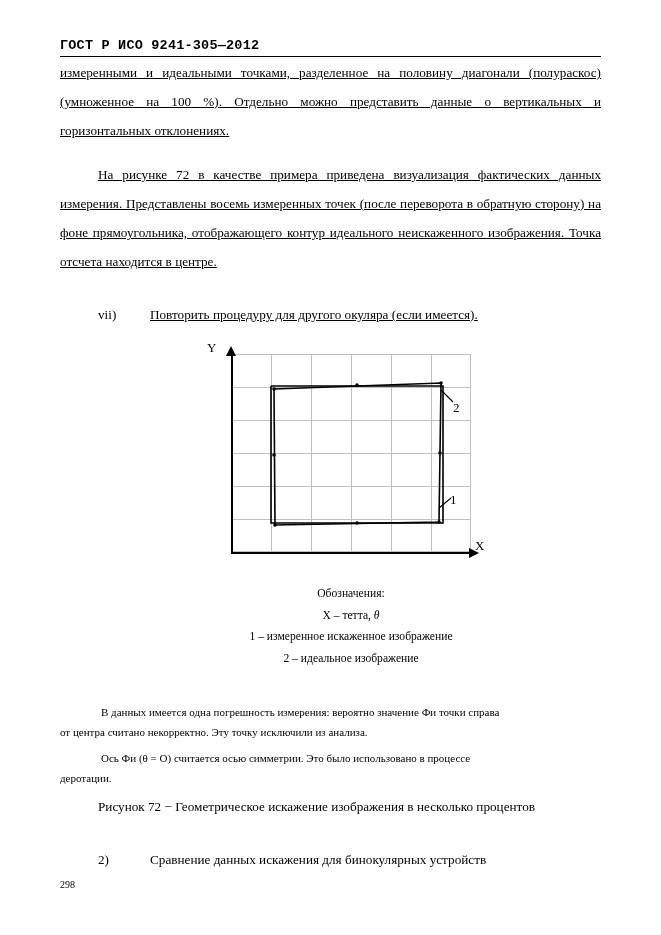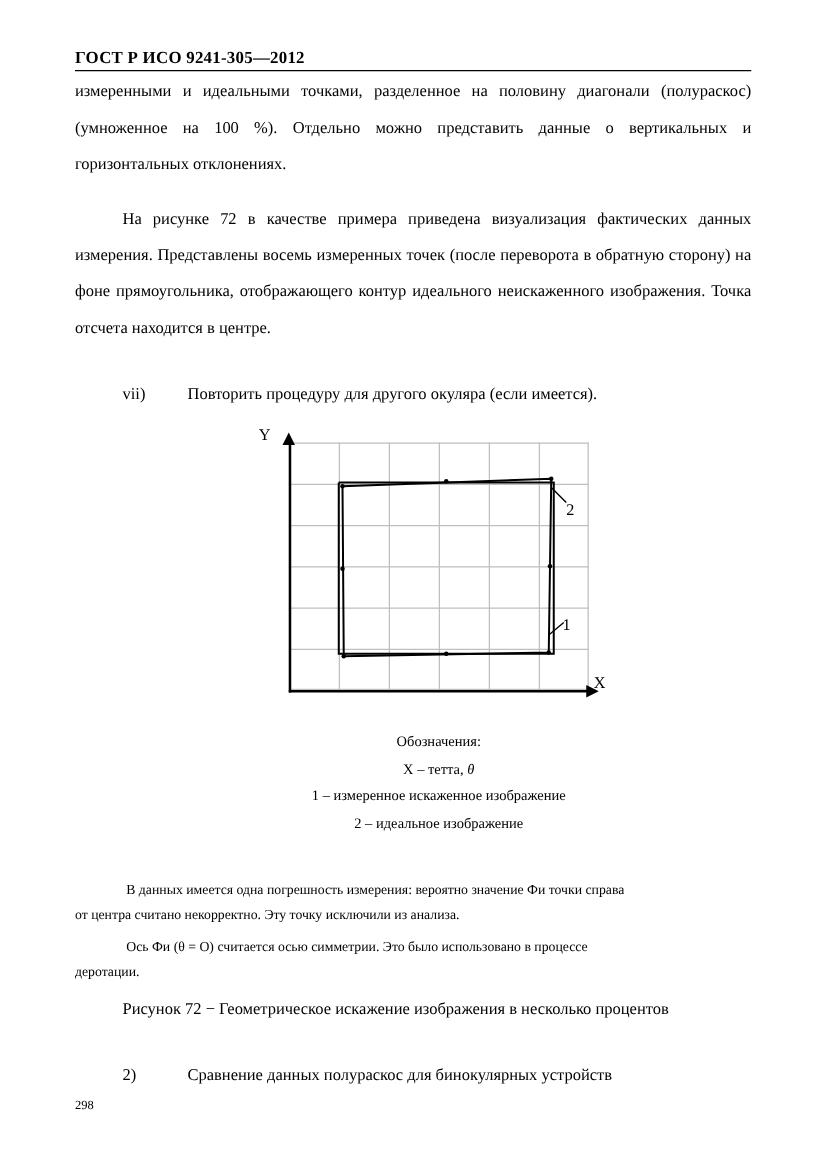--- a/index.html
+++ b/index.html
@@ -18,41 +18,42 @@
   .page {
     position: absolute;
     left: 0; top: 0;
     width: 661px;
     height: 935px;
   }
   .header {
     position: absolute;
     left: 60px;
     top: 38px;
-    font-family: Liberation Serif, serif;
+    font-family: Liberation Mono, monospace;
     font-size: 13.5px;
     font-weight: bold;
     letter-spacing: 0.2px;
   }
   .header-rule {
     position: absolute;
     left: 60px;
     top: 56px;
     width: 541px;
     height: 1px;
     background: #000;
   }
   .body-text {
     position: absolute;
     left: 60px;
     width: 541px;
     font-size: 13.2px;
     line-height: 29px;
     text-align: justify;
     text-justify: inter-word;
+    text-decoration: underline;
   }
   .p1 { top: 58px; }
   .p2 { top: 160px; }
   .p3 { top: 300px; }
   .indent { display: inline-block; width: 38px; }
   .vii-label { display: inline-block; width: 22px; }
   .vii-gap { display: inline-block; width: 30px; }
 
   
   .figure {
@@ -266,17 +267,17 @@
     <div class="legend-line">2 – идеальное изображение</div>
   </div>
 
   <div class="legend-para lp1">В данных имеется одна погрешность измерения: вероятно значение Фи точки справа</div>
   <div class="legend-para lp1b">от центра считано некорректно. Эту точку исключили из анализа.</div>
   <div class="legend-para lp2">Ось Фи (θ = O) считается осью симметрии. Это было использовано в процессе</div>
   <div class="legend-para lp2b">деротации.</div>
 
   <div class="caption"><span class="ind"></span><span>Рисунок 72 − Геометрическое искажение изображения в несколько процентов</span></div>
 
-  <div class="item2"><span class="ind"></span><span class="num">2)</span><span class="gap"></span><span>Сравнение данных полураскос для бинокулярных устройств</span></div>
+  <div class="item2"><span class="ind"></span><span class="num">2)</span><span class="gap"></span><span>Сравнение данных искажения для бинокулярных устройств</span></div>
 
   <div class="pageno">298</div>
 
 </div>
 
 </body></html>

